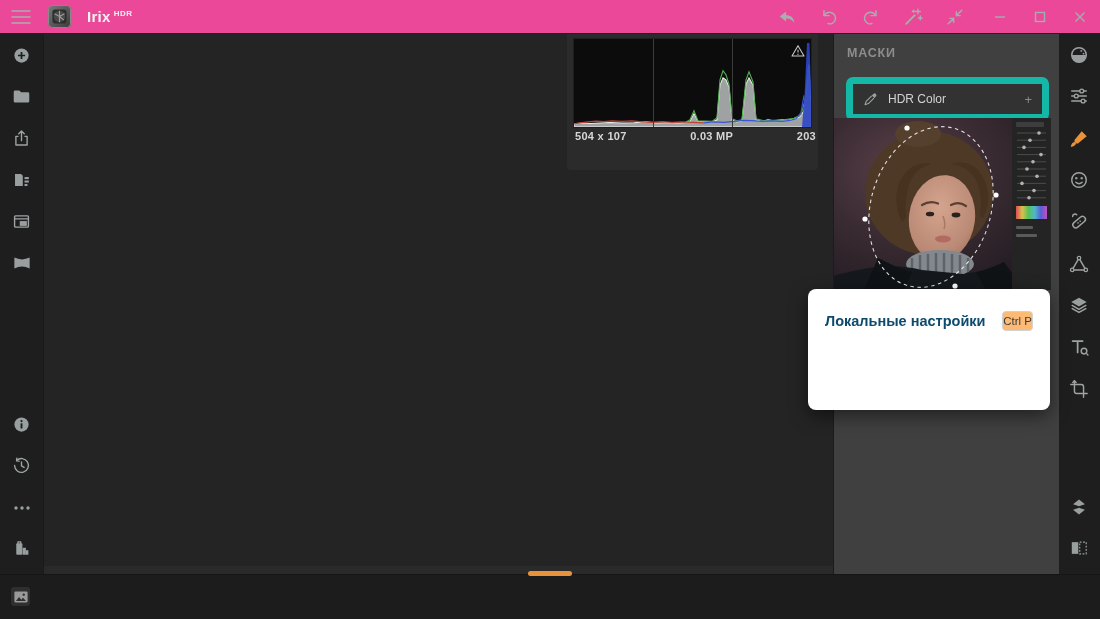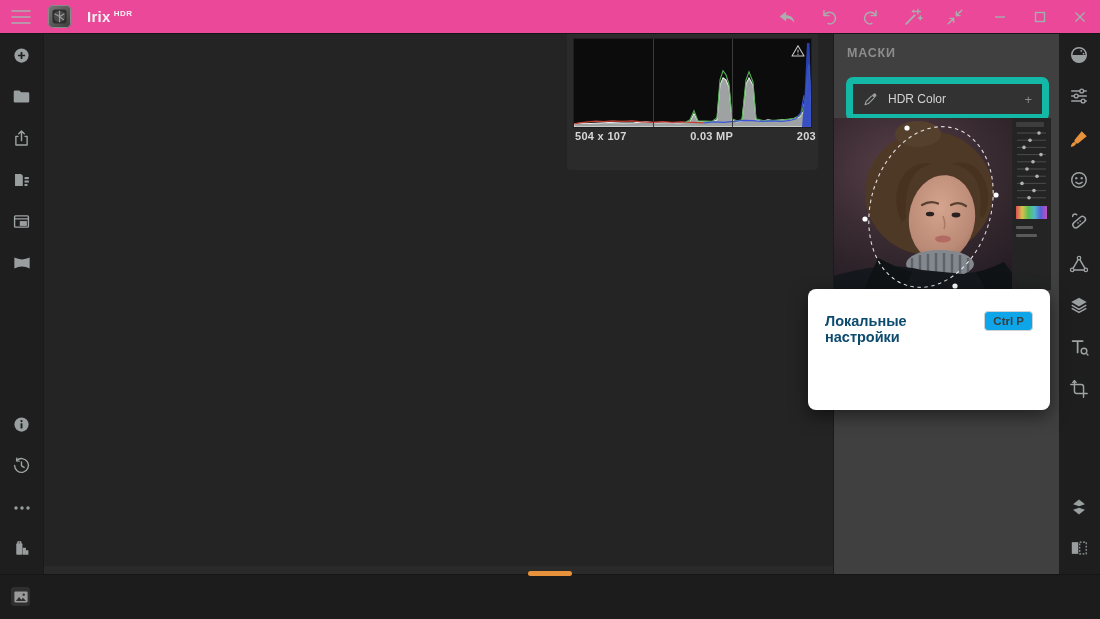--- a/index.html
+++ b/index.html
@@ -49,22 +49,22 @@
                  border:7px solid #14b8a6;border-radius:7px;display:flex;align-items:center;cursor:pointer;text-align:center;}
   .mask-type-btn .lbl{color:#d2d2d2;font-size:12px;margin-left:10px;}
   .mask-type-btn .plus{margin-left:auto;margin-right:10px;color:#8a8a8a;font-size:13px;}
   .mask-thumb{position:absolute;left:0;top:85px;width:217px;height:172px;overflow:hidden;background:#1a151a;}
   
   .tooltip{position:absolute;left:808px;top:289px;width:242px;height:121px;background:#ffffff;
            border-radius:8px;box-shadow:0 6px 18px rgba(0,0,0,.5);z-index:60;box-sizing:border-box;
            padding:24px 17px 0 17px;}
   .tt-head{display:flex;align-items:flex-start;justify-content:space-between;}
   .tt-title{color:#0c4a6e;font-size:14.5px;font-weight:bold;}
-  .tt-key{background:#0ea5e9;border:1px solid #d2d2d2;border-radius:4px;color:#3c3c3c;
-          font-size:11.5px;padding:3px 8px;margin-top:-2px;white-space:nowrap;font-weight:bold;}
+  .tt-key{background:#fdba74;border:1px solid #d2d2d2;border-radius:4px;color:#3c3c3c;
+          font-size:11.5px;padding:3px 0;margin-top:-2px;white-space:nowrap;}
   .tt-desc{margin-top:13px;color:#5a5a5a;font-size:11.5px;line-height:1.45;width:202px;}
   
   .bottombar{position:absolute;left:0;right:0;bottom:0;height:44px;background:#1c1c1c;
              border-top:1px solid #151515;z-index:30;}
   .bb-imgbtn{position:absolute;left:11px;top:12px;width:19px;height:19px;background:#2f2f2f;border-radius:3px;
              display:flex;align-items:center;justify-content:center;cursor:pointer;}
   
   .st{stroke:#9ea3a3;fill:none;stroke-width:1.6;stroke-linecap:round;stroke-linejoin:round;}
   .fl{fill:#999e9e;}
   .topbar .st{stroke:#a9adad;}

